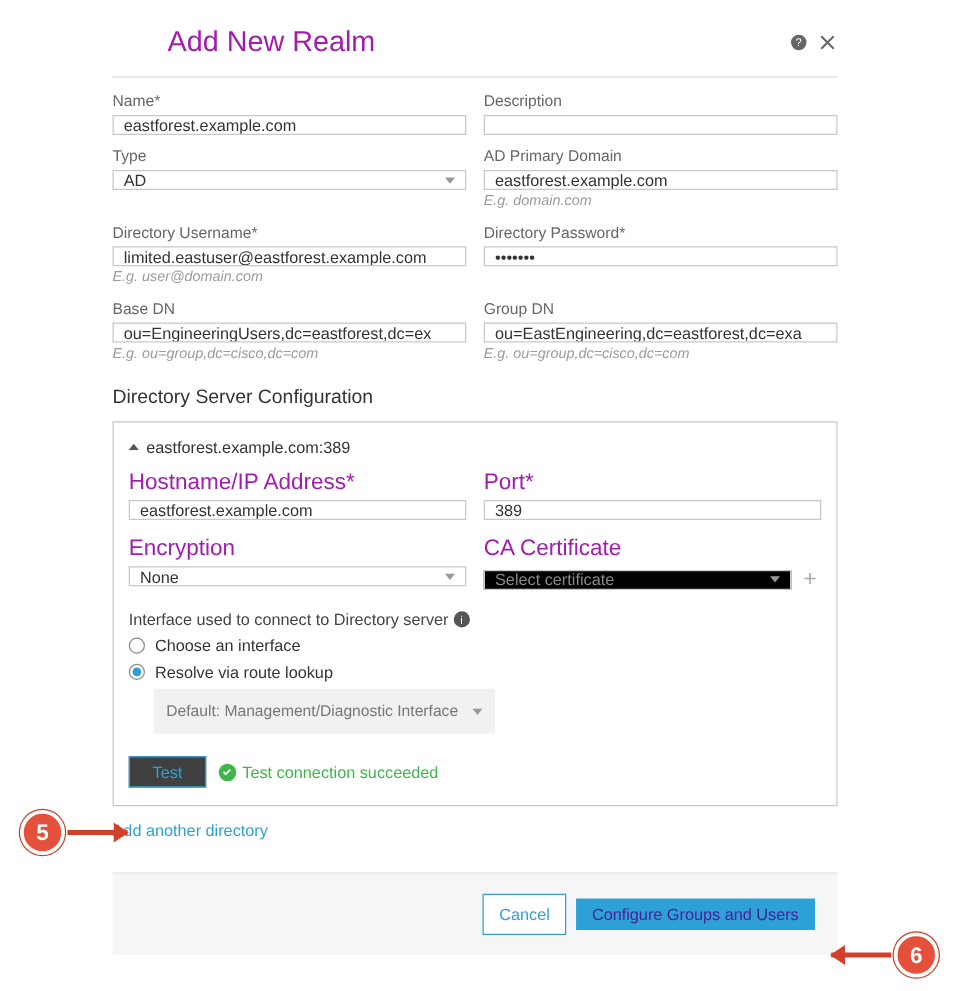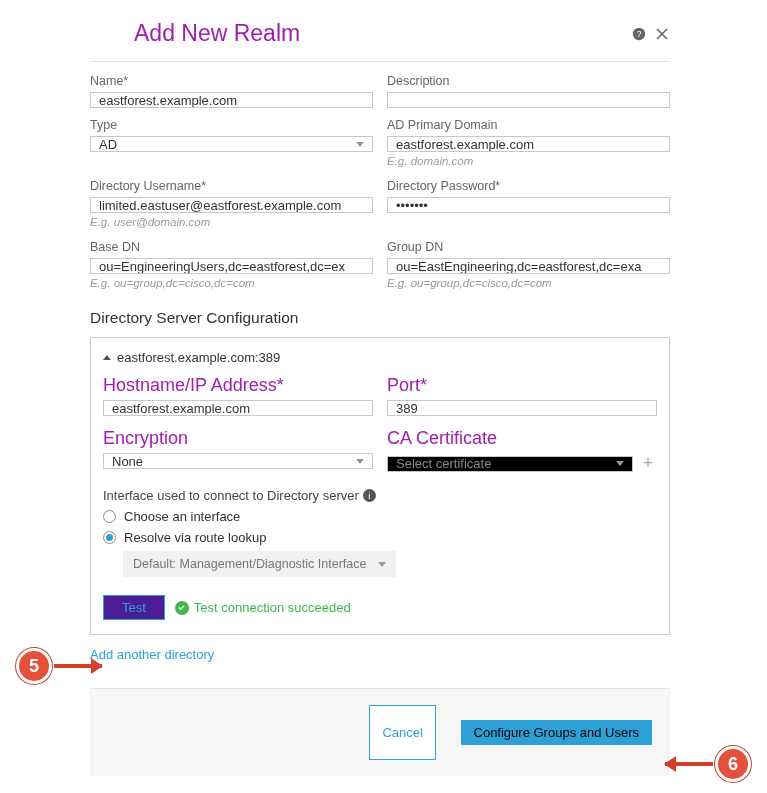--- a/index.html
+++ b/index.html
@@ -142,21 +142,21 @@
   }
   .select-sm {
     display:inline-flex;
     align-items:center;
     gap:12px;
     padding:4px 10px;
     background:#f1f1f1;
     color:#777;
     font-size:12.5px;
     cursor:default;
-    height:26px;
+    height:36px;
   }
   .info-dot {
     width:13px;height:13px;
     border-radius:50%;
     background:#555;
     color:#fff;
     font-size:9px;
     display:inline-flex;
     align-items:center;
     justify-content:center;
@@ -164,21 +164,21 @@
   }
   .test-row {
     display:flex;
     align-items:center;
     gap:10px;
     margin-top:18px;
   }
   .btn-test {
     border:1px solid #2da0d8;
     color:#2da0d8;
-    background:#4c1d95;
+    background:#404040;
     padding:4px 18px;
     font-size:13px;
     cursor:pointer;
   }
   .success {
     color:#3fb64b;
     font-size:13px;
     display:flex;
     align-items:center;
     gap:5px;
@@ -202,29 +202,29 @@
     background:#f6f6f6;
     border-top:1px solid #e4e4e4;
     padding:16px 18px;
     margin-top:18px;
     text-align:right;
   }
   .btn-cancel {
     border:1px solid #2da0d8;
     color:#2da0d8;
     background:#fff;
-    padding:19px 12px;
-    font-size:13px;
-    cursor:pointer;
-    margin-right:21px;
+    padding:8px 12px;
+    font-size:13px;
+    cursor:pointer;
+    margin-right:4px;
   }
   .btn-primary{
     border:1px solid #2da0d8;
     background:#2da0d8;
-    color:#000000;
+    color:#4c1d95;
     padding:4px 12px;
     font-size:13px;
     cursor:pointer;
   }
   .plus-small{
     color:#aaa;
     font-size:18px;
     width:18px;
     text-align:center;
     cursor:default;

